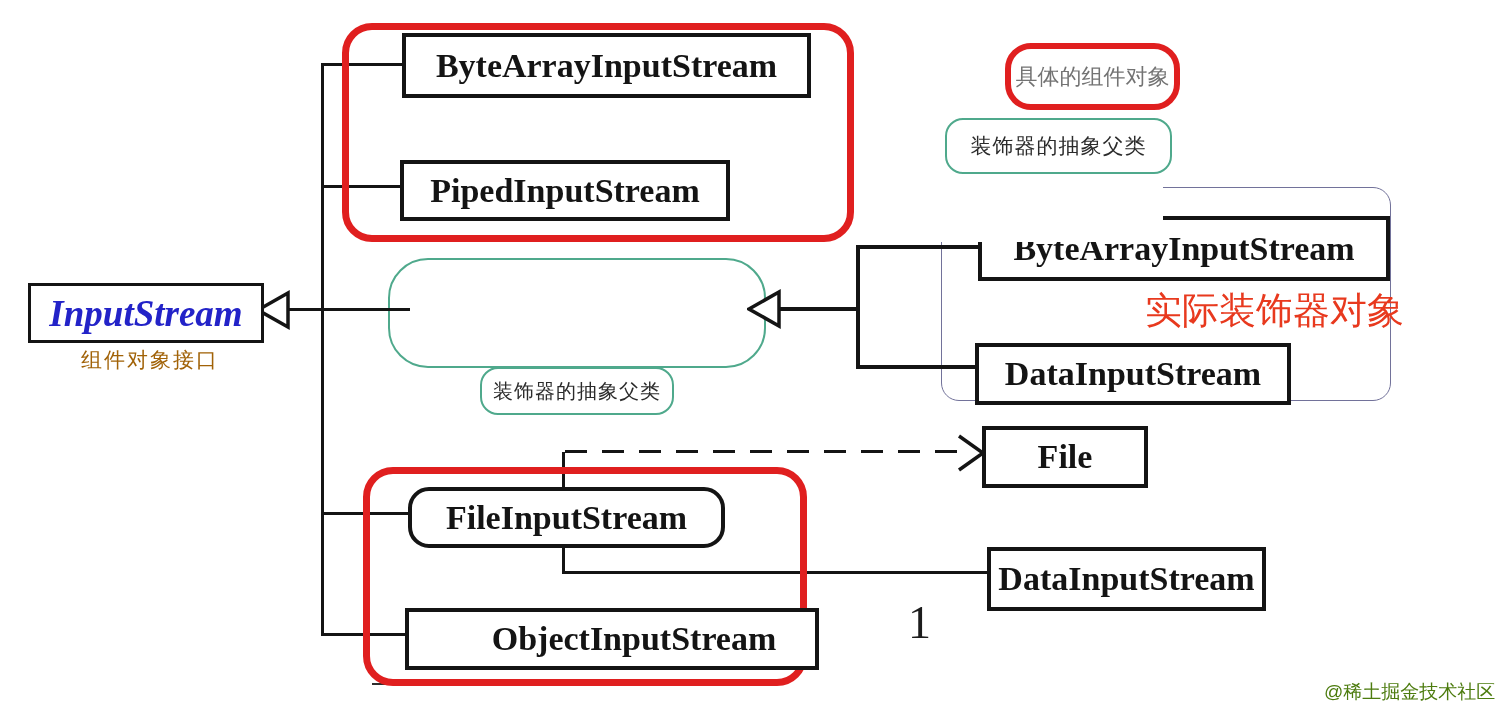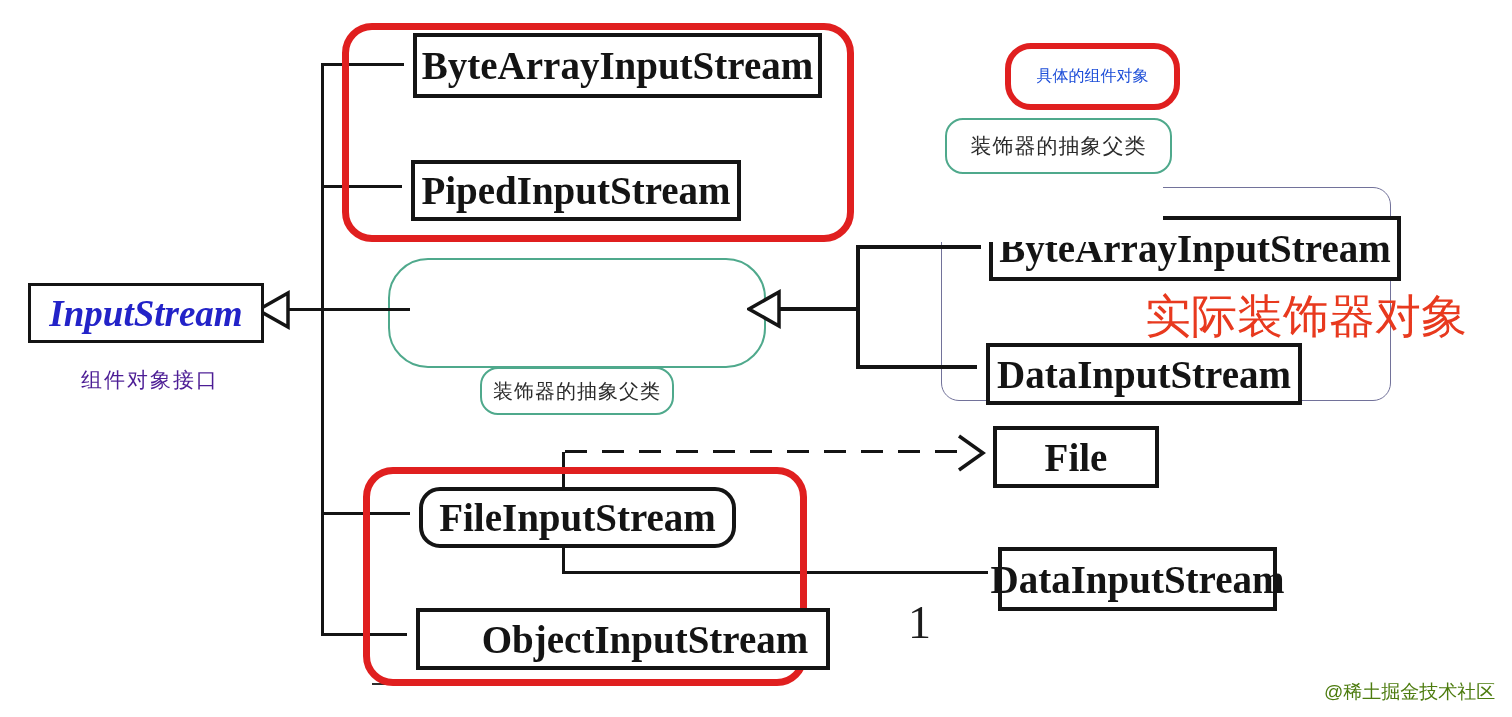--- a/index.html
+++ b/index.html
@@ -1,47 +1,47 @@
 <!DOCTYPE html>
 <html><head>
 <meta charset="utf-8">
 <style>
   html,body{margin:0;padding:0;background:#fff;}
   #canvas{position:relative;width:1512px;height:717px;background:#ffffff;overflow:hidden;
           font-family:"Liberation Sans","DejaVu Sans",sans-serif;}
   
   .cbox{position:absolute;display:flex;align-items:center;justify-content:center;
         background:#fff;border:4px solid #141414;color:#141414;
-        font-family:"Liberation Serif","DejaVu Serif",serif;font-weight:bold;font-size:39px;
-        white-space:nowrap;z-index:4;margin-left:11px;}
+        font-family:"Liberation Serif","DejaVu Serif",serif;font-weight:bold;font-size:34px;
+        white-space:nowrap;z-index:4;}
   
   .hline{position:absolute;background:#141414;height:3px;z-index:2;}
   .vline{position:absolute;background:#141414;width:3px;z-index:2;}
   .thick{height:4px;}
   .vthick{width:4px;}
   
   .red-group{position:absolute;border:7px solid #e01f1f;border-radius:30px;z-index:3;background:transparent;}
   .green-outline{position:absolute;border:2px solid #4fa98c;border-radius:40px;z-index:1;background:transparent;}
   .green-label{position:absolute;display:flex;align-items:center;justify-content:center;
                border:2px solid #4fa98c;border-radius:18px;background:#fff;color:#2b2b2b;
                font-size:21px;letter-spacing:1px;z-index:4;}
   .blue-group{position:absolute;border:1.5px solid #72729a;border-radius:18px;z-index:1;background:transparent;}
   .red-oval{position:absolute;display:flex;align-items:center;justify-content:center;
-            border:6px solid #e01f1f;border-radius:26px;background:transparent;color:#1d4ed8;
-            font-size:16px;white-space:nowrap;z-index:5;}
+            border:6px solid #e01f1f;border-radius:26px;background:transparent;color:#737373;
+            font-size:22px;white-space:nowrap;z-index:5;}
   #interface-box{position:absolute;left:28px;top:283px;width:230px;height:54px;background:#fff;
                  border:3px solid #141414;display:flex;align-items:center;justify-content:center;z-index:4;}
   #interface-box span{font-family:"Liberation Serif","DejaVu Serif",serif;
                       font-weight:bold;font-style:italic;font-size:37px;color:#2323c8;}
   #interface-caption{position:absolute;left:50px;top:346px;width:200px;text-align:center;
-                     font-size:21px;color:#4c1d95;letter-spacing:2px;z-index:4;margin-top:20px;}
+                     font-size:21px;color:#a16207;letter-spacing:2px;z-index:4;}
   #dashed-line{position:absolute;left:565px;top:450px;width:398px;height:3px;z-index:2;
                background:repeating-linear-gradient(90deg,#141414 0 22px,transparent 22px 37px);}
   #white-clip{position:absolute;left:935px;top:176px;width:228px;height:66px;background:#ffffff;z-index:5;}
-  #actual-decorator{position:absolute;left:1145px;top:286px;font-size:46px;color:#e8391e;
+  #actual-decorator{position:absolute;left:1145px;top:286px;font-size:37px;color:#e8391e;
                     white-space:nowrap;z-index:6;}
   #multiplicity{position:absolute;left:908px;top:596px;font-family:"Liberation Serif","DejaVu Serif",serif;
                 font-size:46px;color:#1c1c1c;z-index:4;}
   #underline{position:absolute;left:372px;top:683px;width:361px;height:2px;background:#2e2e2e;z-index:2;}
   #watermark{position:absolute;left:1324px;top:679px;font-size:19px;color:#4d7c0f;z-index:6;white-space:nowrap;}
   svg.arrow{position:absolute;z-index:3;}
 </style>
 </head>
 <body>
 

